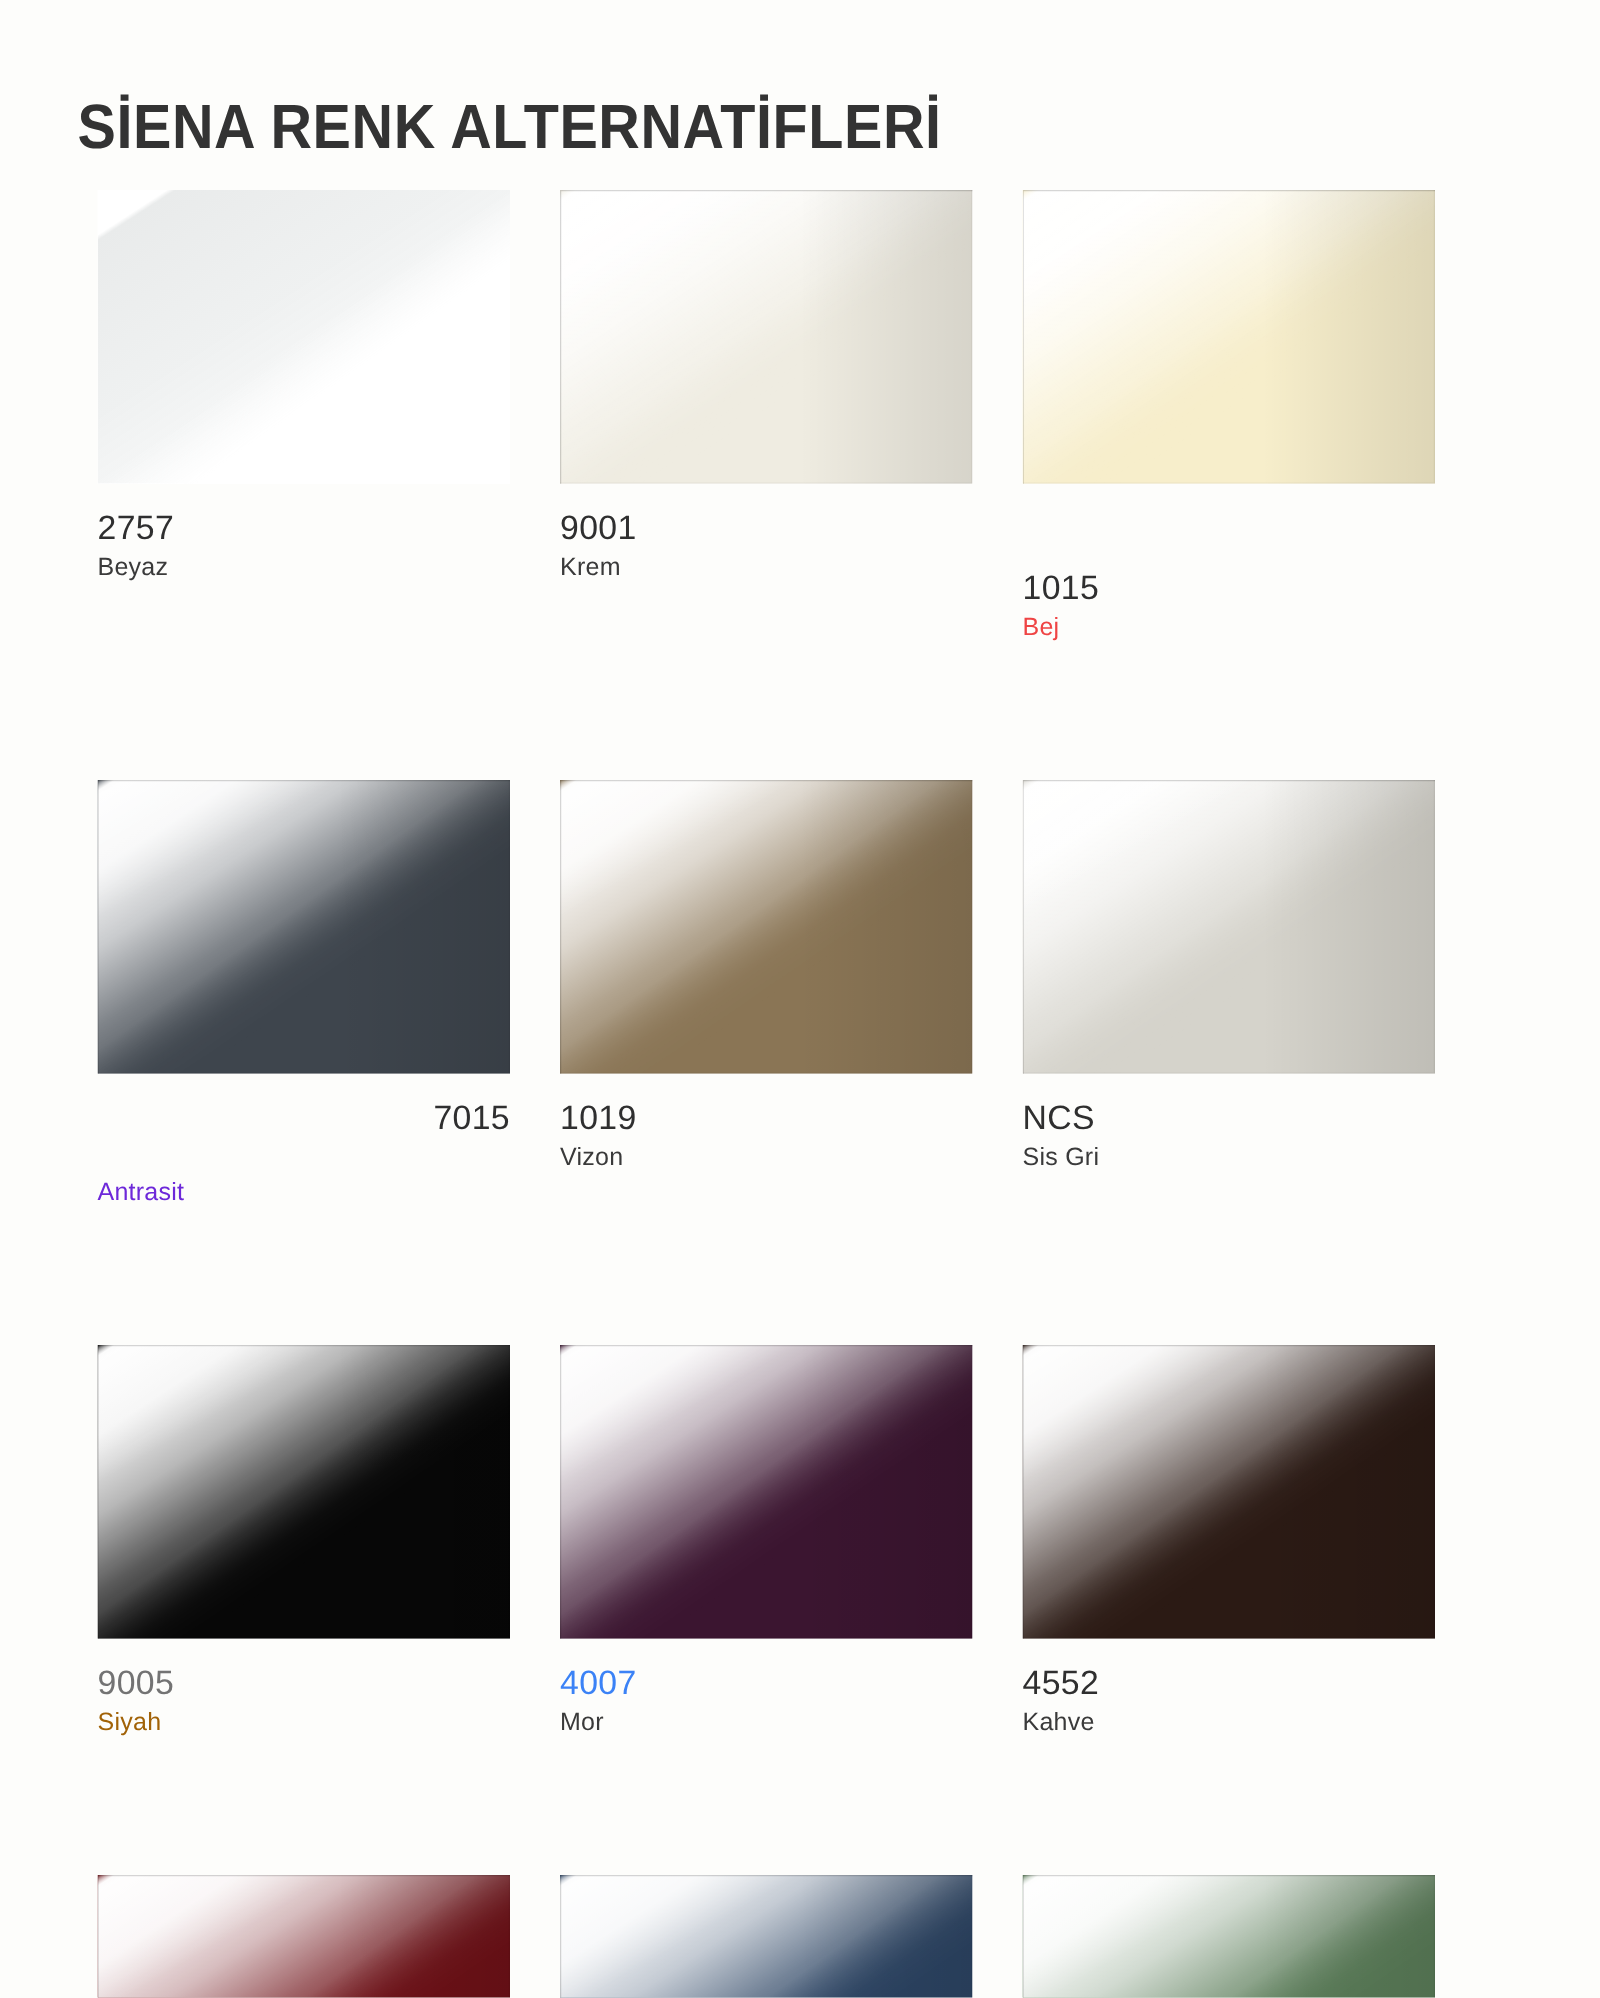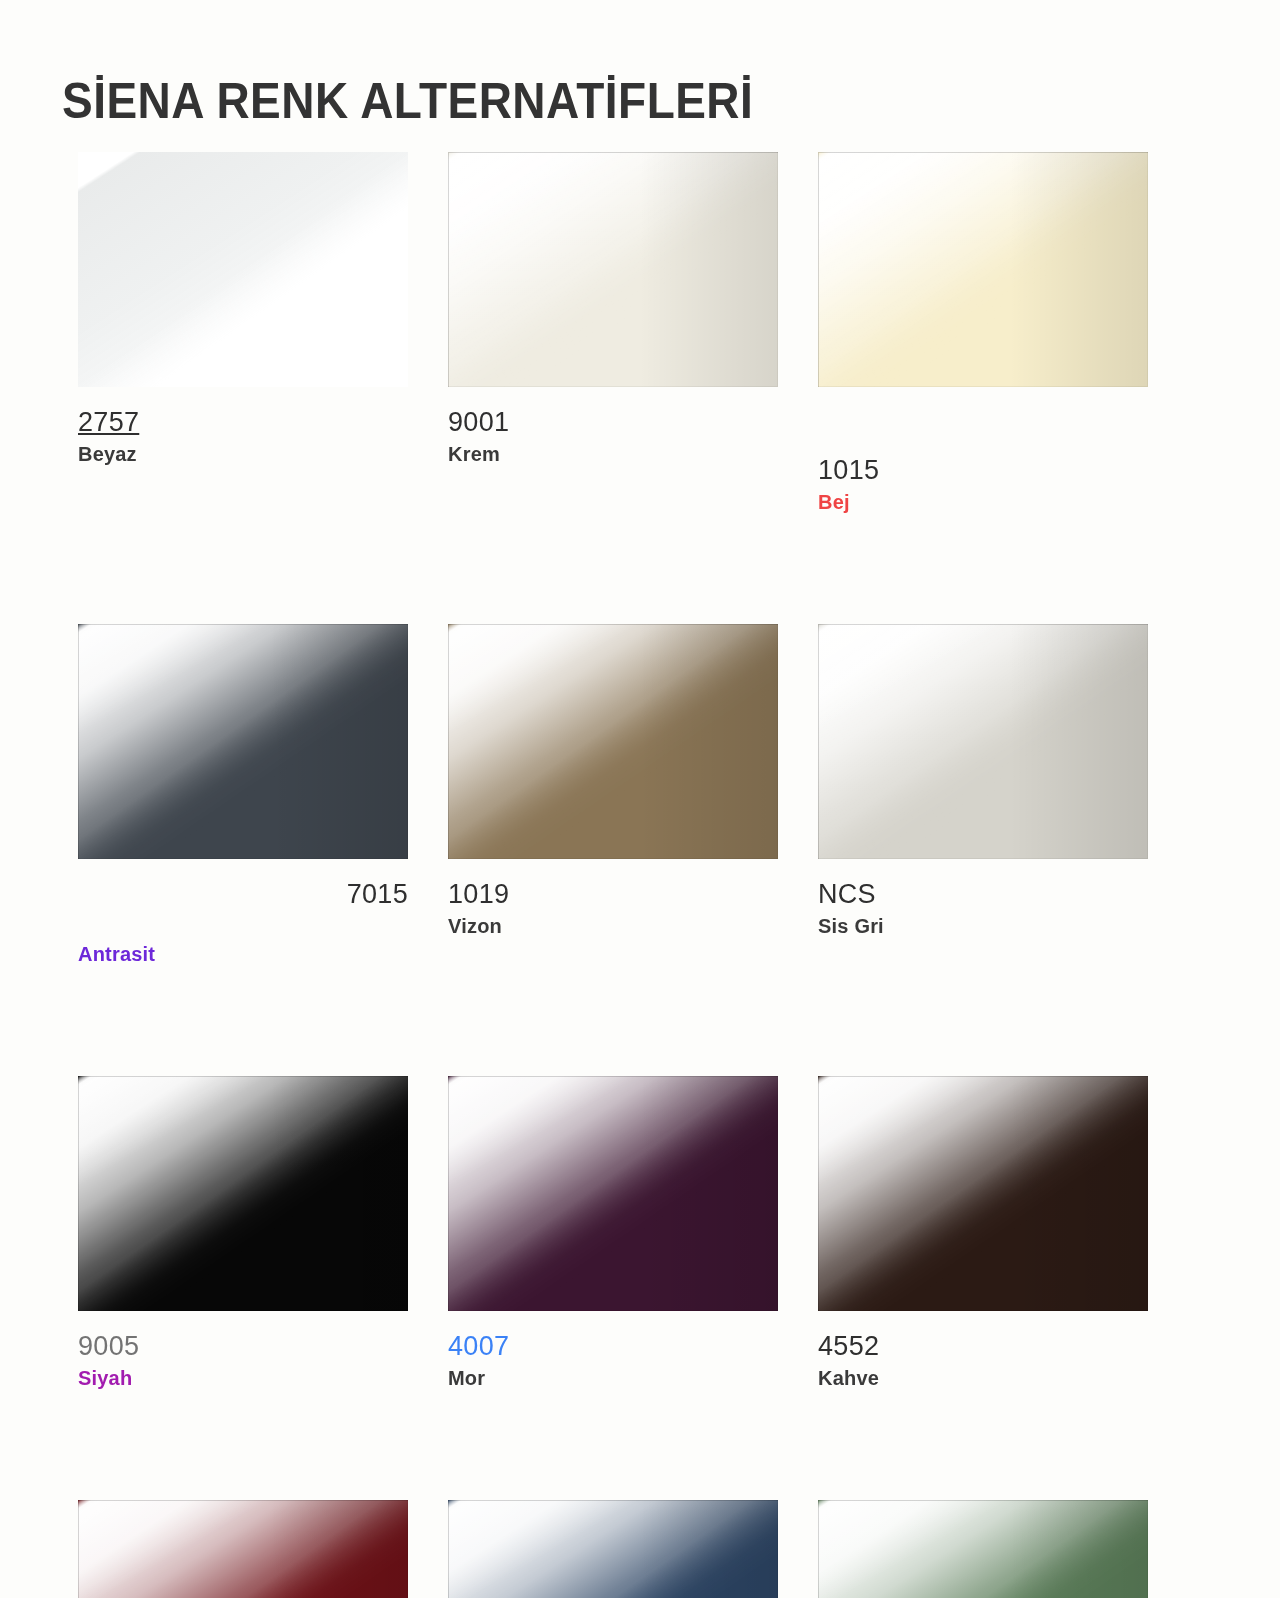--- a/index.html
+++ b/index.html
@@ -184,21 +184,21 @@
     line-height: 31px;
     font-weight: 400;
     color: #2f2f2f;
     letter-spacing: 0.3px;
     font-family: "Liberation Sans", "DejaVu Sans", sans-serif;
   }
   .name {
     margin-top: 4px;
     font-size: 20px;
     line-height: 24px;
-    font-weight: 700;
+    font-weight: 400;
     color: #3a3a3a;
     letter-spacing: 0.2px;
     font-family: "Liberation Sans", "DejaVu Sans", sans-serif;
   }
 </style>
 </head>
 <body style="background: rgb(253, 253, 251);">
 
 <div class="page">
 
@@ -208,21 +208,21 @@
       <div class="row">
         <div class="cell">
           <div class="chip is-white">
             <div class="base" style="background: rgb(255, 255, 255);"></div>
             <div class="whitefold"></div>
             <div class="gloss"></div>
             <div class="shade"></div>
             <div class="edge"></div>
           </div>
           <div class="caption">
-            <div class="code" style="color: rgb(47, 47, 47); text-decoration: underline;">2757</div>
+            <div class="code" style="color: rgb(47, 47, 47);">2757</div>
             <div class="name" style="color: rgb(58, 58, 58);">Beyaz</div>
           </div>
         </div>
         <div class="cell">
           <div class="chip">
             <div class="base" style="background: rgb(239, 236, 225);"></div>
             <div class="gloss"></div>
             <div class="streak"></div>
             <div class="shade"></div>
             <div class="edge"></div>
@@ -291,21 +291,21 @@
         <div class="cell">
           <div class="chip">
             <div class="base" style="background: rgb(7, 7, 7);"></div>
             <div class="gloss"></div>
             <div class="streak"></div>
             <div class="shade"></div>
             <div class="edge"></div>
           </div>
           <div class="caption">
             <div class="code" style="color: #737373;">9005</div>
-            <div class="name" style="color: #a21caf;">Siyah</div>
+            <div class="name" style="color: #a16207;">Siyah</div>
           </div>
         </div>
         <div class="cell">
           <div class="chip">
             <div class="base" style="background: rgb(59, 21, 48);"></div>
             <div class="gloss"></div>
             <div class="streak"></div>
             <div class="shade"></div>
             <div class="edge"></div>
           </div>

